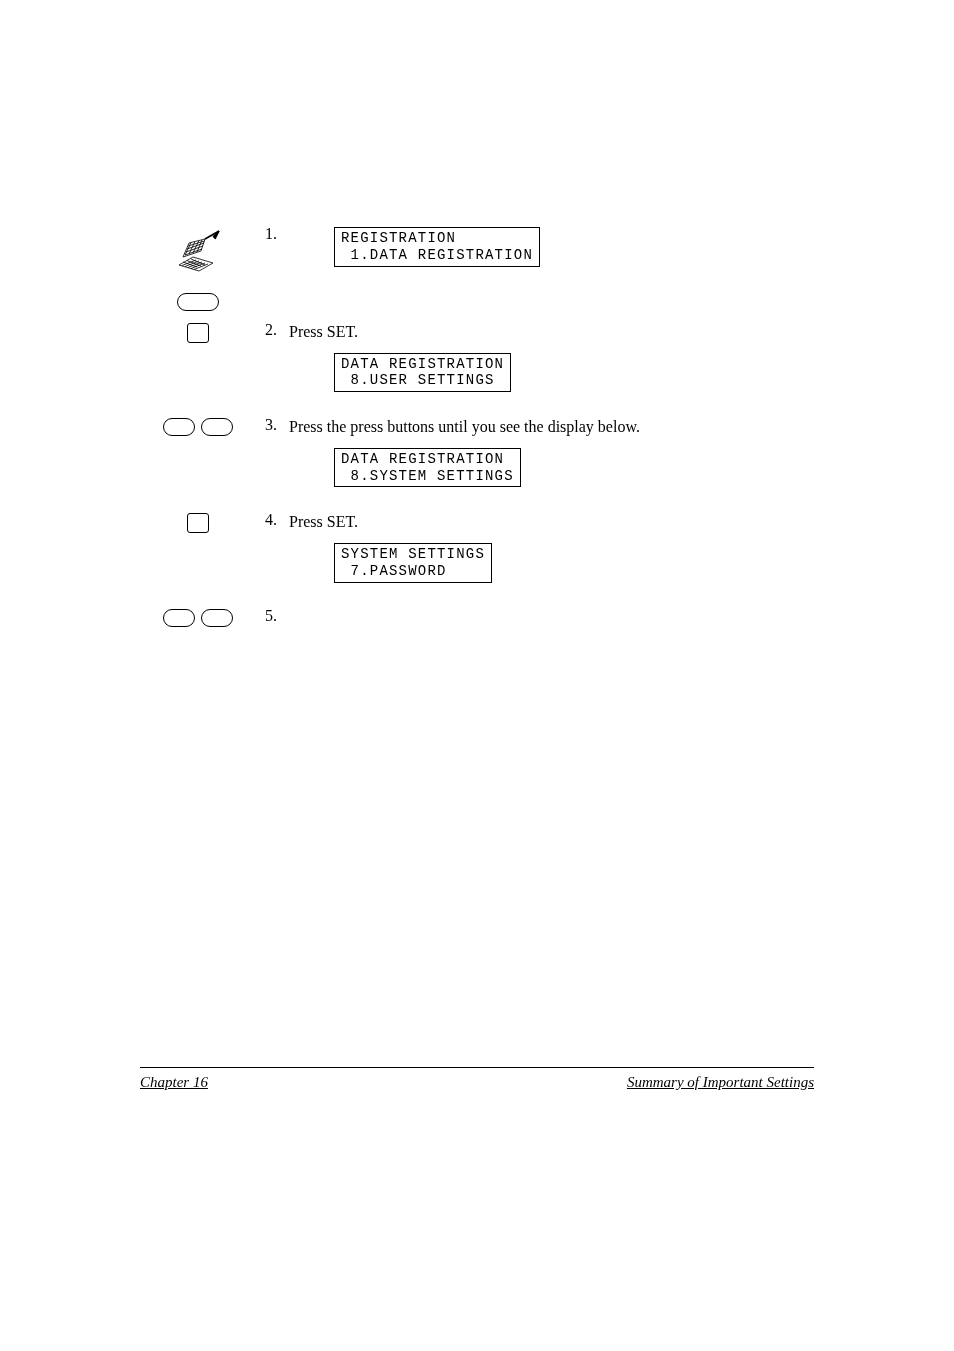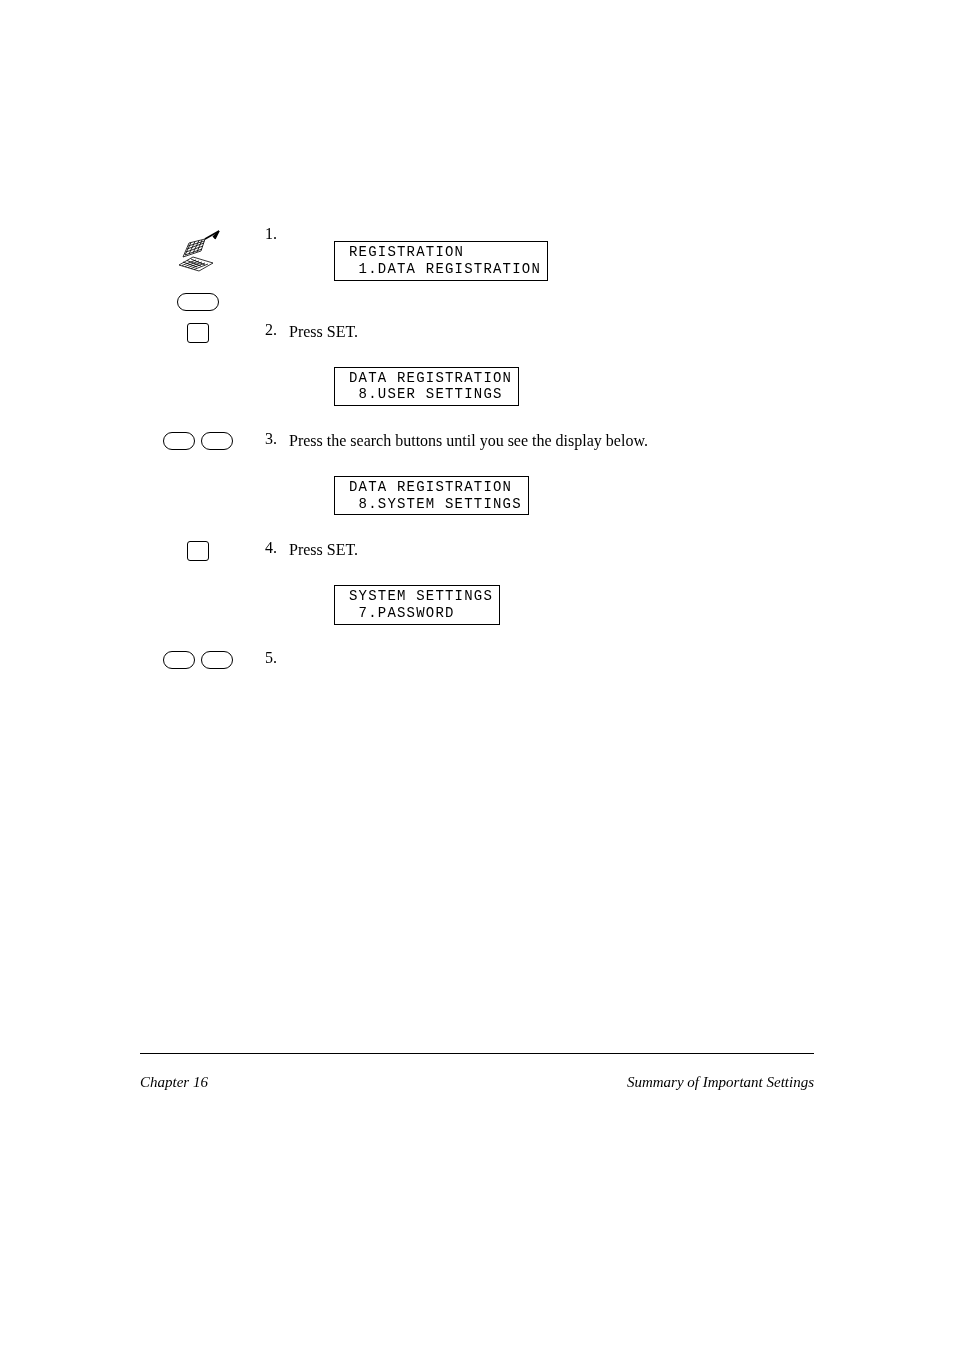--- a/index.html
+++ b/index.html
@@ -45,25 +45,25 @@
     }
     .step-text {
       line-height: 1.35;
       margin-bottom: 8px;
     }
     .lcd {
       border: 1px solid #000;
       font-family: 'Courier New', Courier, monospace;
       font-size: 14px;
       letter-spacing: 1.2px;
-      padding: 2px 6px 2px 14px;
+      padding: 2px 6px 2px 6px;
       display: inline-block;
       line-height: 1.2;
       margin-left: 45px;
-      margin-top: 16px;
+      margin-top: 2px;
       margin-bottom: 14px;
       white-space: pre;
     }
     .lcd-line {
       display: block;
     }
     .panel-icon-svg {
       width: 54px;
       height: 48px;
     }
@@ -84,25 +84,26 @@
     .button-pair {
       display: flex;
       gap: 6px;
     }
     .footer {
       position: absolute;
       bottom: 260px;
       left: 140px;
       right: 140px;
       border-top: 1px solid #000;
-      padding-top: 20px;
+      padding-top: 6px;
       display: flex;
       justify-content: space-between;
       font-style: italic;
       font-size: 15px;
+      text-decoration: underline;
     }
     .icon-stack {
       display: flex;
       flex-direction: column;
       align-items: center;
       gap: 18px;
     }
   </style>
 </head>
 <body>
@@ -158,21 +159,21 @@
 
   <div class="step-row">
     <div class="icon-col">
       <div class="button-pair">
         <div class="button-rounded" style="width:32px"></div>
         <div class="button-rounded" style="width:32px"></div>
       </div>
     </div>
     <div class="step-num">3.</div>
     <div class="step-content">
-      <div class="step-text">Press the search buttons until you see the display below.</div>
+      <div class="step-text">Press the press buttons until you see the display below.</div>
       <div class="lcd"><span class="lcd-line">DATA REGISTRATION</span><span class="lcd-line"> 8.SYSTEM SETTINGS</span></div>
     </div>
   </div>
 
   <div class="step-row">
     <div class="icon-col">
       <div class="button-square"></div>
     </div>
     <div class="step-num">4.</div>
     <div class="step-content">

